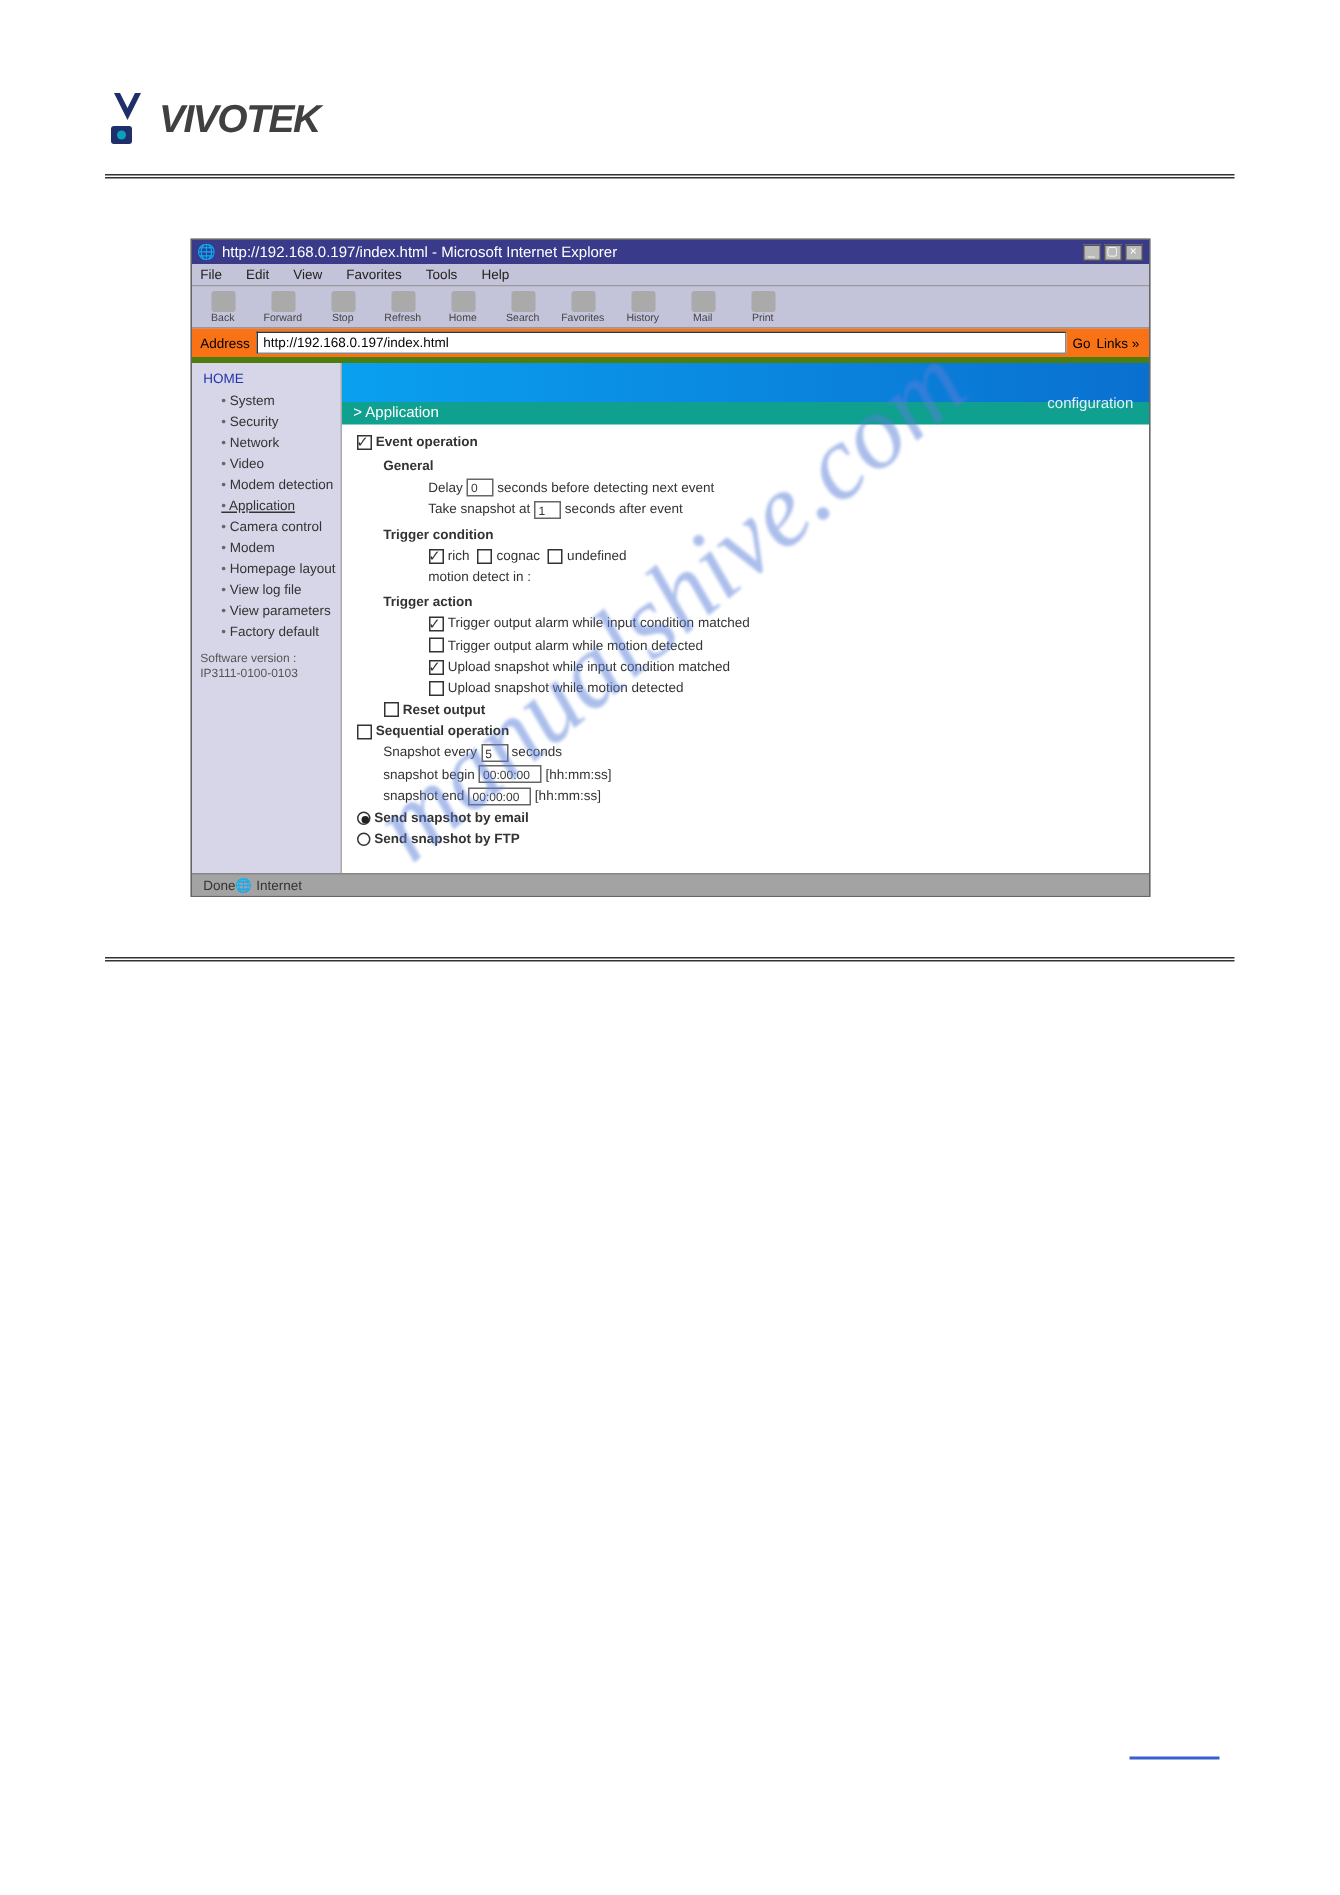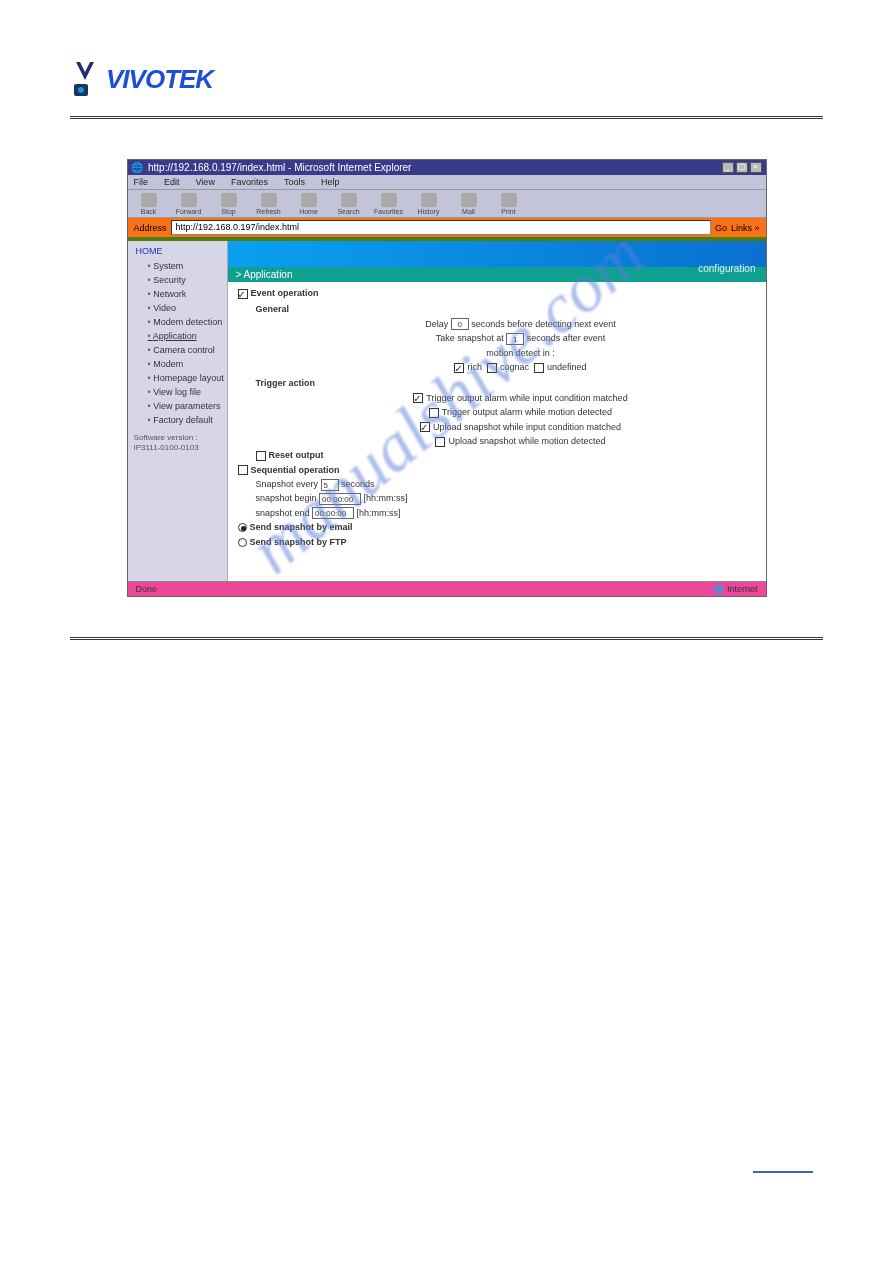--- a/index.html
+++ b/index.html
@@ -22,21 +22,21 @@
     gap: 6px;
   }
   .logo-icon {
     width: 30px;
     height: 38px;
     position: relative;
   }
   .logo-text {
     font-size: 26px;
     font-weight: 900;
-    color: #1d4ed8;
+    color: #404040;
     font-style: italic;
     letter-spacing: -1px;
   }
   .hr-double {
     border: none;
     border-top: 3px double #333;
     margin: 4px 0 40px 0;
   }
   .hr-double-bottom {
     border: none;
@@ -162,31 +162,30 @@
     padding: 2px 8px;
   }
   .form-area {
     padding: 4px 10px 10px 10px;
     font-size: 9px;
     color: #333;
     line-height: 1.6;
   }
   .form-area .sect { font-weight: bold; margin-top: 2px; }
   .form-area .ind1 { margin-left: 18px; }
-  .form-area .ind2 { margin-left: 48px; text-align: center; }
+  .form-area .ind2 { margin-left: 48px; }
   .cb { display:inline-block; width:10px; height:10px; border:1px solid #333; vertical-align:middle; margin-right:3px; position:relative; background:#fff; }
   .cb.ch::after { content:"✓"; position:absolute; left:-1px; top:-3px; font-size:10px; }
   .rb { display:inline-block; width:9px; height:9px; border:1px solid #333; border-radius:50%; vertical-align:middle; margin-right:3px; position:relative; background:#fff; }
   .rb.ch::after { content:""; position:absolute; left:2px; top:2px; width:5px; height:5px; background:#222; border-radius:50%; }
   .txtin { display:inline-block; border:1px solid #666; background:#fff; height:12px; vertical-align:middle; padding:0 2px; font-size:8px;}
   .statusbar {
-    background: #ec4899;
+    background: #a3a3a3;
     border-top: 1px solid #888;
     display: flex;
-    justify-content: space-between;
     padding: 2px 8px;
     font-size: 9px;
     color: #333;
   }
   .footer-link {
     position: absolute;
     bottom: 90px;
     right: 80px;
     border-bottom: 2px solid #3a5fcf;
     width: 60px;
@@ -320,26 +319,27 @@
               <span>Delay</span>
               <span class="txtin" style="width:18px">0</span>
               <span>seconds before detecting next event</span>
             </div>
             <div class="ind2">
               <span>Take snapshot at</span>
               <span class="txtin" style="width:18px">1</span>
               <span>seconds after event</span>
             </div>
 
-            <div class="ind2">motion detect in :</div>
+            <div class="ind1 sect">Trigger condition</div>
             <div class="ind2">
               <span class="cb ch"></span><span>rich</span>
               &nbsp;<span class="cb"></span><span>cognac</span>
               &nbsp;<span class="cb"></span><span>undefined</span>
             </div>
+            <div class="ind2">motion detect in :</div>
 
             <div class="ind1 sect">Trigger action</div>
             <div class="ind2"><span class="cb ch"></span><span>Trigger output alarm while input condition matched</span></div>
             <div class="ind2"><span class="cb"></span><span>Trigger output alarm while motion detected</span></div>
             <div class="ind2"><span class="cb ch"></span><span>Upload snapshot while input condition matched</span></div>
             <div class="ind2"><span class="cb"></span><span>Upload snapshot while motion detected</span></div>
 
             <div class="ind1"><span class="cb"></span><span class="sect">Reset output</span></div>
 
             <div><span class="cb"></span><span class="sect">Sequential operation</span></div>

